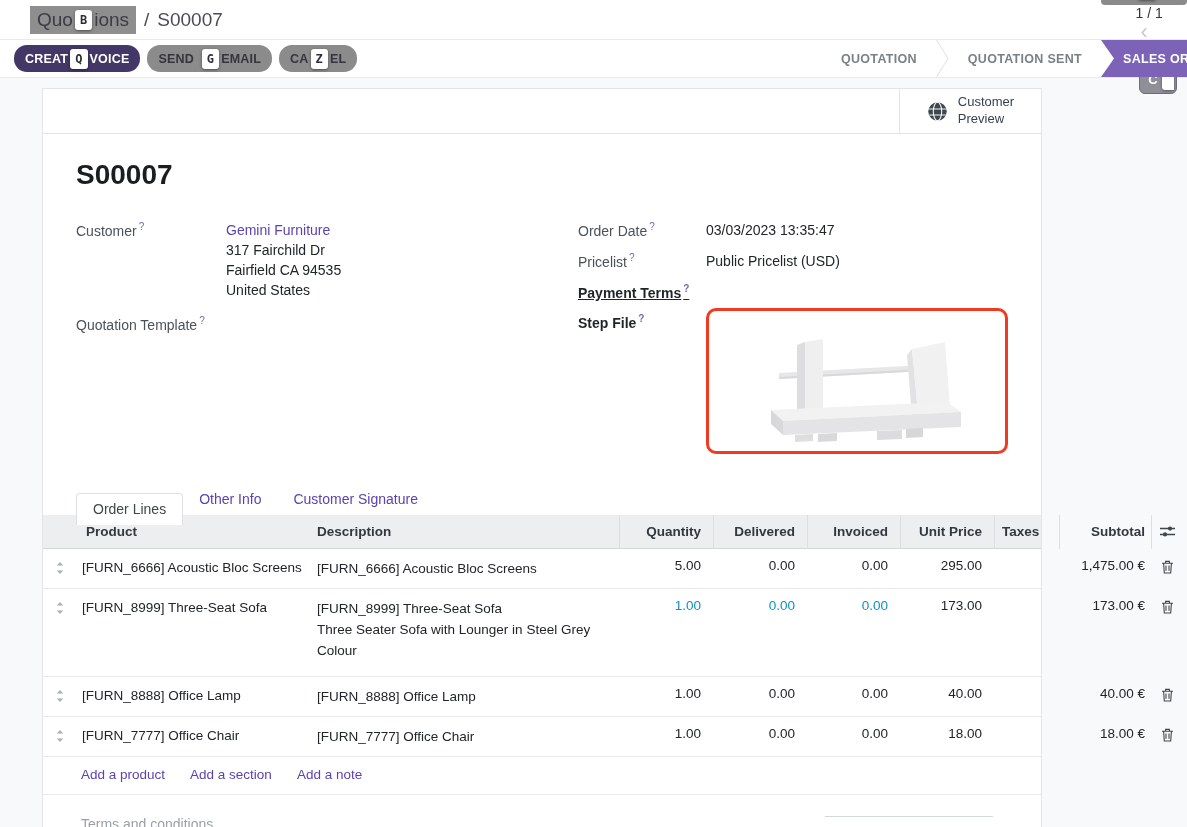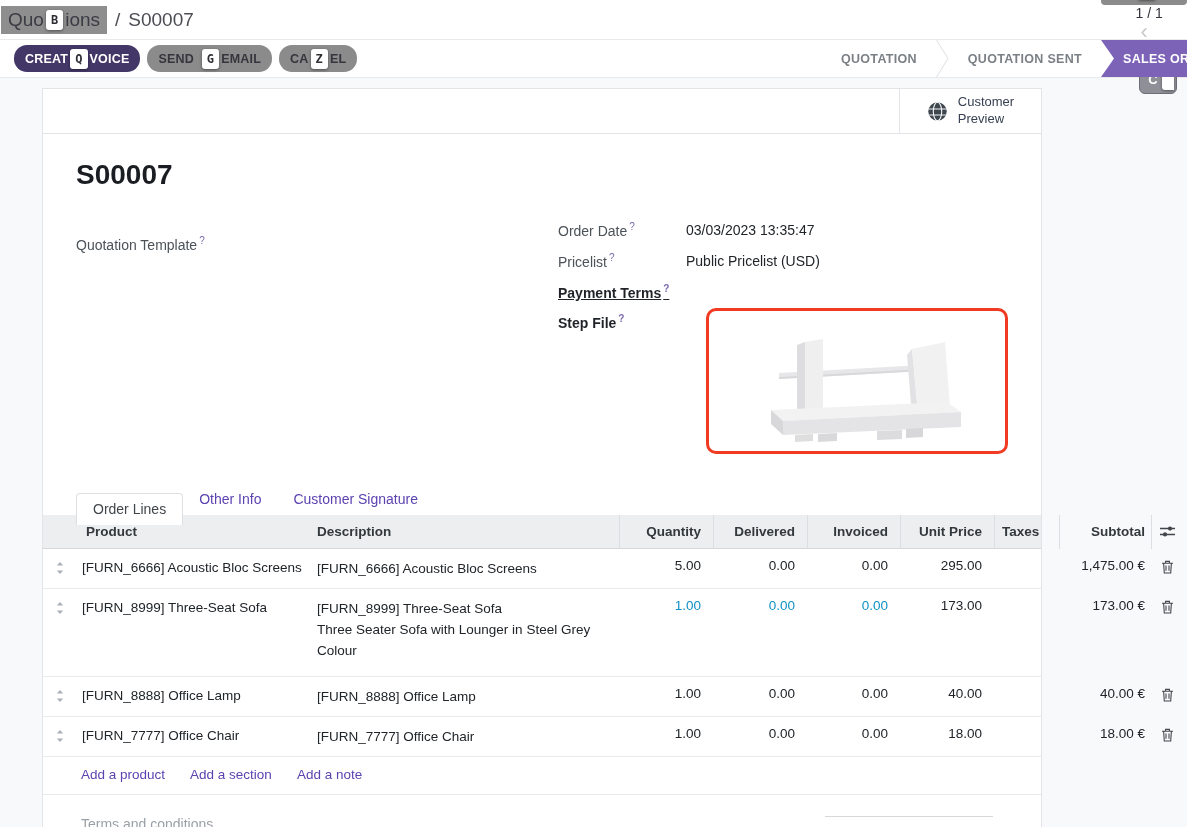--- a/index.html
+++ b/index.html
@@ -6,21 +6,21 @@
   html,body { width:1187px; height:827px; }
   body {
     position:relative; overflow:hidden;
     background:#f8f9fa;
     font-family:"Liberation Sans", sans-serif;
     color:#212529;
   }
   
   .topbar {
     height:40px; background:#fff; border-bottom:1px solid #e7e9eb;
-    display:flex; align-items:center; padding:0 0 0 1px; position:relative;
+    display:flex; align-items:center; padding:0 0 0 30px; position:relative;
   }
   .breadcrumb { font-size:19px; color:#4b4c54; display:flex; align-items:center; gap:8px; white-space:nowrap; }
   .bc-active {
     background:#8e8e8e; color:#3b3c44; padding:3px 7px;
     display:inline-flex; align-items:center; gap:2px; cursor:pointer;
   }
   .chip {
     background:#fff; color:#2e2e34;
     font-family:"DejaVu Sans Mono", monospace; font-weight:700; font-size:12px;
     line-height:1; padding:4px 5px; border-radius:3px;
@@ -211,40 +211,49 @@
       </span>
     </div>
   </div>
 
   <div class="sheet-body">
     <div class="doc-title">S00007</div>
 
     <div class="fields">
 
       <div class="col-left">
+        <div class="frow">
+          <div class="flabel"><span>Customer</span><span class="hmark">?</span></div>
+          <div class="fvalue">
+            <span class="link">Gemini Furniture</span><br>
+            <span>317 Fairchild Dr</span><br>
+            <span>Fairfield CA 94535</span><br>
+            <span>United States</span>
+          </div>
+        </div>
         <div class="frow" style="margin-top:14px;">
           <div class="flabel"><span>Quotation Template</span><span class="hmark">?</span></div>
           <div class="fvalue"></div>
         </div>
       </div>
 
       <div class="col-right">
         <div class="frow">
           <div class="flabel"><span>Order Date</span><span class="hmark">?</span></div>
           <div class="fvalue">03/03/2023 13:35:47</div>
         </div>
         <div class="frow" style="margin-top:3px;">
           <div class="flabel"><span>Pricelist</span><span class="hmark">?</span></div>
           <div class="fvalue">Public Pricelist (USD)</div>
         </div>
         <div class="frow" style="margin-top:2px;text-decoration:underline;">
           <div class="flabel bold"><span>Payment Terms</span><span class="hmark">?</span></div>
           <div class="fvalue"></div>
         </div>
-        <div class="frow" style="margin-top:7px; margin-bottom:0;gap:20px;">
+        <div class="frow" style="margin-top:7px; margin-bottom:0;">
           <div class="flabel bold"><span>Step File</span><span class="hmark">?</span></div>
           <div class="stepbox">
             <svg width="296" height="140" viewBox="0 0 296 140">
 
               <polygon points="70,62 232,53 232,59 70,68" fill="#e7e7e9"></polygon>
               <polygon points="70,66 232,57 232,59 70,68" fill="#d8d8da"></polygon>
 
               <polygon points="88,34 96,31 96,106 88,109" fill="#dddddf"></polygon>
               <polygon points="96,31 114,28 114,102 96,106" fill="#efeff0"></polygon>
 

